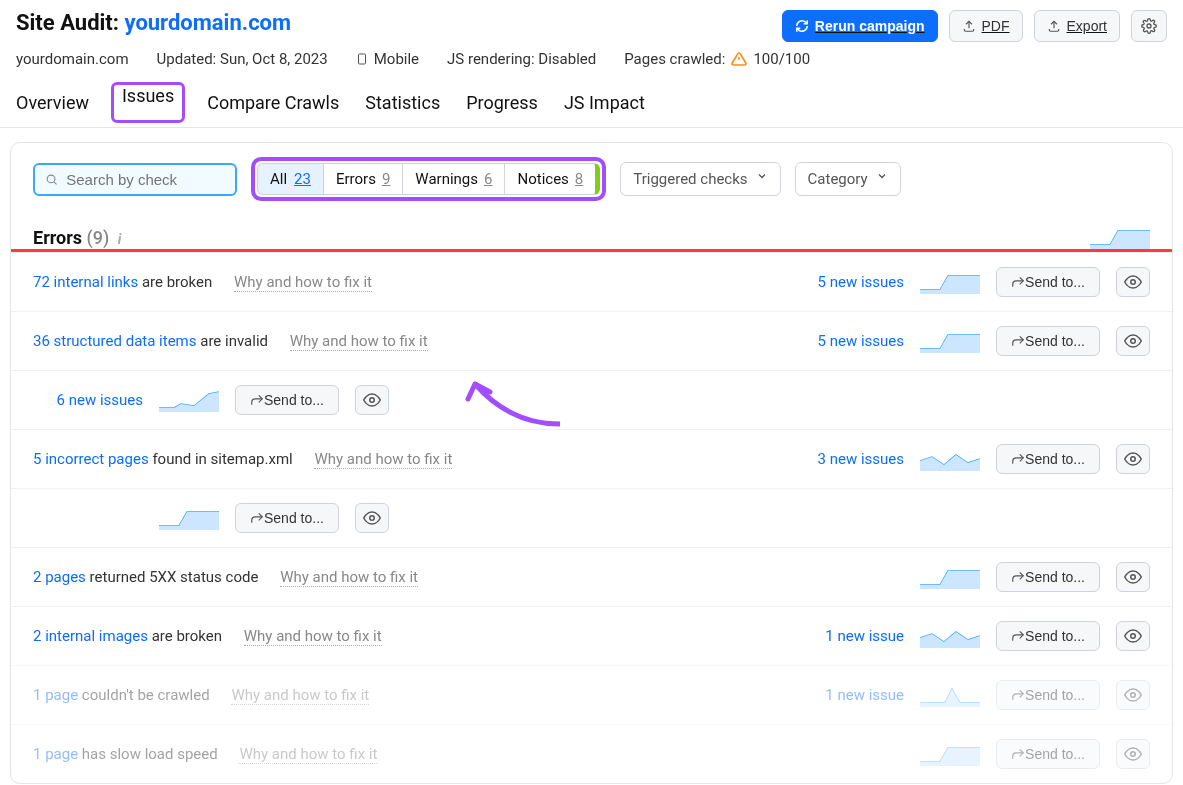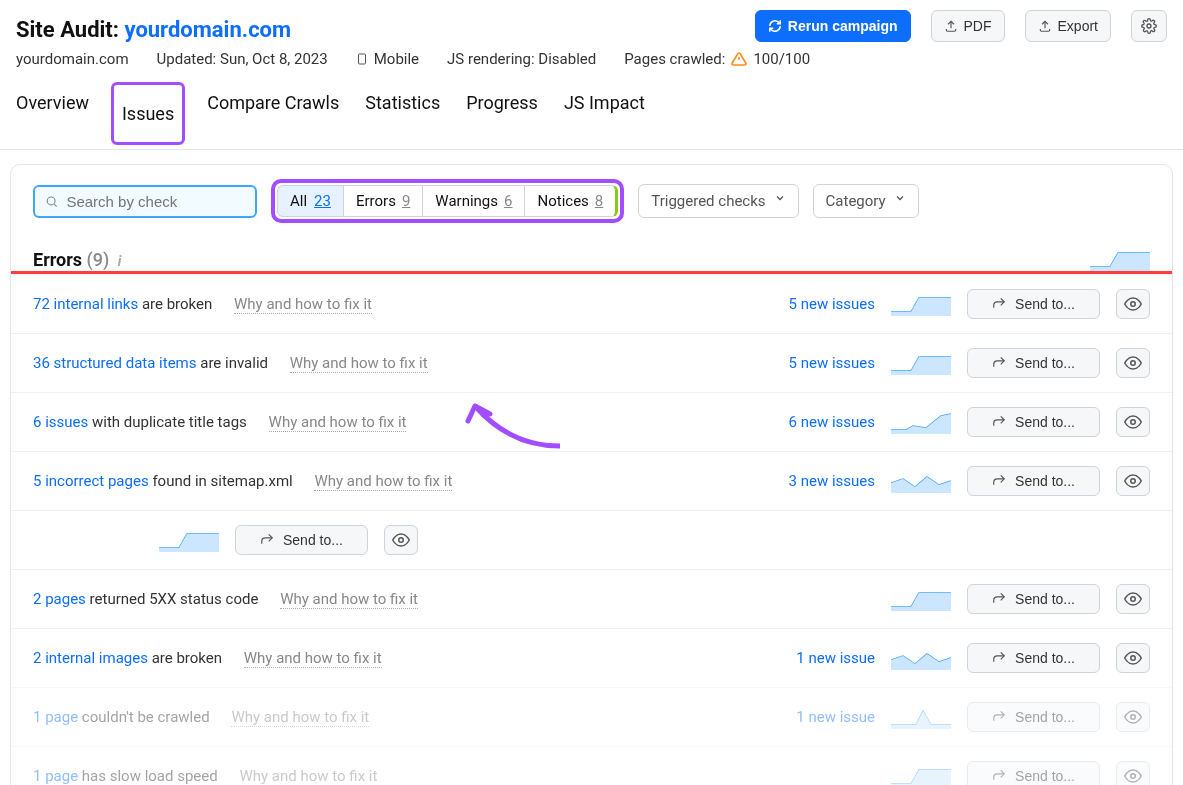--- a/index.html
+++ b/index.html
@@ -1,51 +1,51 @@
 <!DOCTYPE html>
 <html><head>
 <meta charset="utf-8">
 <style>
 * { box-sizing: border-box; margin: 0; padding: 0; }
 body { font-family: -apple-system, BlinkMacSystemFont, "Segoe UI", Roboto, Arial, sans-serif; background: #fff; color: #111; width: 1183px; }
-.header { padding: 10px 16px 0 16px; display: flex; justify-content: space-between; align-items: flex-end; }
+.header { padding: 10px 16px 0 16px; display: flex; justify-content: space-between; align-items: flex-start; }
 .title { font-size: 22px; font-weight: 700; }
 .title .domain { color: #0d6efd; font-weight: 700; }
-.header-actions { display: flex; gap: 20px; align-items: center; }
+.header-actions { display: flex; gap: 11px; align-items: center; text-decoration: underline; }
 .btn { display: inline-flex; align-items: center; gap: 6px; padding: 7px 12px; border-radius: 6px; font-size: 14px; border: 1px solid #d0d3d9; background: #f6f7f9; cursor: pointer; color: #333; font-weight: 500; }
 .btn.primary { background: #0d6efd; border-color: #0d6efd; color: #fff; font-weight: 600; }
 .btn.icon-only { padding: 7px 9px; }
 .info-row { display: flex; gap: 28px; padding: 8px 16px 14px 16px; font-size: 15px; color: #333; align-items: center; }
 .info-row .item { display: inline-flex; align-items: center; gap: 6px; }
 .tabs { display: flex; gap: 18px; padding: 0 12px; border-bottom: 1px solid #e3e5ea; font-size: 18px; }
 .tab { padding: 10px 4px 14px 4px; cursor: pointer; color: #111; }
-.tab.active { border: 3px solid #a24dff; border-radius: 6px; padding: 18px 8px; margin-bottom: 4px; }
+.tab.active { border: 3px solid #a24dff; border-radius: 6px; padding: 0 8px; margin-bottom: 4px; }
 .panel { margin: 14px 10px; border: 1px solid #e3e5ea; border-radius: 10px; background: #fff; padding-top: 14px; }
 .controls { display: flex; gap: 14px; align-items: center; padding: 0 22px 14px 22px; }
-.search { display: flex; align-items: center; gap: 8px; border: 2px solid #3ea6ff; border-radius: 6px; padding: 6px 10px; width: 224px; background: #f2fbff; }
+.search { display: flex; align-items: center; gap: 8px; border: 2px solid #3ea6ff; border-radius: 6px; padding: 6px 10px; width: 204px; background: #f2fbff; }
 .search input { border: none; outline: none; background: transparent; font-size: 15px; color: #666; width: 100%; }
 .filter-group { display: inline-flex; border: 4px solid #a24dff; border-radius: 10px; padding: 2px; }
 .seg { display: inline-flex; align-items: center; gap: 6px; padding: 6px 12px; border: 1px solid #d0d3d9; border-right: none; font-size: 15px; cursor: pointer; background: #fff; }
 .seg:first-child { border-top-left-radius: 6px; border-bottom-left-radius: 6px; }
-.seg:last-child { border-right: 3px solid #84cc16; border-top-right-radius: 6px; border-bottom-right-radius: 6px; }
+.seg:last-child { border-right: 5px solid #84cc16; border-top-right-radius: 6px; border-bottom-right-radius: 6px; }
 .seg.active { background: #e6f2ff; gap: 7px; }
 .seg .count { color: #888; text-decoration: underline; }
 .seg.active .count { color: #0d6efd; }
 .dropdown { display: inline-flex; gap: 8px; padding: 7px 12px; border: 1px solid #d0d3d9; border-radius: 6px; background: #fff; cursor: pointer; font-size: 15px; color: #555; }
 .section-head { display: flex; align-items: center; justify-content: space-between; padding: 10px 22px 0 22px; }
 .section-title { font-size: 18px; font-weight: 700; }
 .section-title .cnt { color: #888; font-weight: 500; }
 .redline { height: 3px; background: #ff3b3b; }
 .row { display: flex; align-items: center; padding: 14px 22px; border-top: 1px solid #eef0f3; gap: 16px; }
 .row .desc { flex: 1; font-size: 15px; color: #333; }
 .row .desc .link { color: #0d6efd; }
 .row .fix { color: #888; border-bottom: 1px dotted #aaa; cursor: pointer; margin-left: 18px; font-size: 15px; margin-top: 40px; }
 .row .new-issues { color: #0d6efd; font-size: 15px; min-width: 110px; text-align: right; }
 .spark { width: 60px; height: 24px; }
-.sendto { display: inline-flex; gap: 9px; padding: 6px 24px; border: 1px solid #d0d3d9; border-radius: 6px; background: #f6f7f9; font-size: 14px; cursor: pointer; color: #333; }
+.sendto { display: inline-flex; align-items: center; gap: 0; padding: 6px 14px; border: 1px solid #d0d3d9; border-radius: 6px; background: #f6f7f9; font-size: 14px; cursor: pointer; color: #333; }
 .eye { display: inline-flex; align-items: center; justify-content: center; width: 34px; height: 30px; border: 1px solid #d0d3d9; border-radius: 6px; background: #f6f7f9; cursor: pointer; }
 .faded { opacity: 0.45; }
 svg { display: block; }
 .arrow-annot { position: absolute; left: 460px; top: 232px; pointer-events: none; }
 .panel-wrap { position: relative; }
 .info-icon { color: #aaa; font-size: 14px; font-style: italic; margin-left: 4px; }
 .warn-icon { color: #ff8c1a; }
 </style>
 </head>
 <body>
@@ -218,24 +218,20 @@
       <span>Send to...</span>
     </button>
     <button class="eye">
       <svg width="18" height="18" viewBox="0 0 24 24" fill="none" stroke="#555" stroke-width="2">
               <path d="M1 12s4-8 11-8 11 8 11 8-4 8-11 8-11-8-11-8z"></path>
               <circle cx="12" cy="12" r="3"></circle>
             </svg>
     </button>
         </div>
         <div class="row">
-    <div class="desc">
-      <span class="link">6 issues</span><span> with duplicate title tags</span>
-      <span class="fix">Why and how to fix it</span>
-    </div>
     <div class="new-issues">6 new issues</div>
     <svg class="spark" viewBox="0 0 60 24">
             <path d="M0 20 L15 20 L22 16 L35 18 L50 6 L60 4" stroke="#3ea6ff" stroke-width="1.5" fill="none"></path>
             <path d="M0 20 L15 20 L22 16 L35 18 L50 6 L60 4 L60 24 L0 24 Z" fill="#cce6ff"></path>
           </svg>
     <button class="sendto">
       <svg width="14" height="14" viewBox="0 0 24 24" fill="none" stroke="#555" stroke-width="2">
               <path d="M15 4l6 6-6 6"></path>
               <path d="M21 10H9a6 6 0 0 0-6 6v4"></path>
             </svg>

